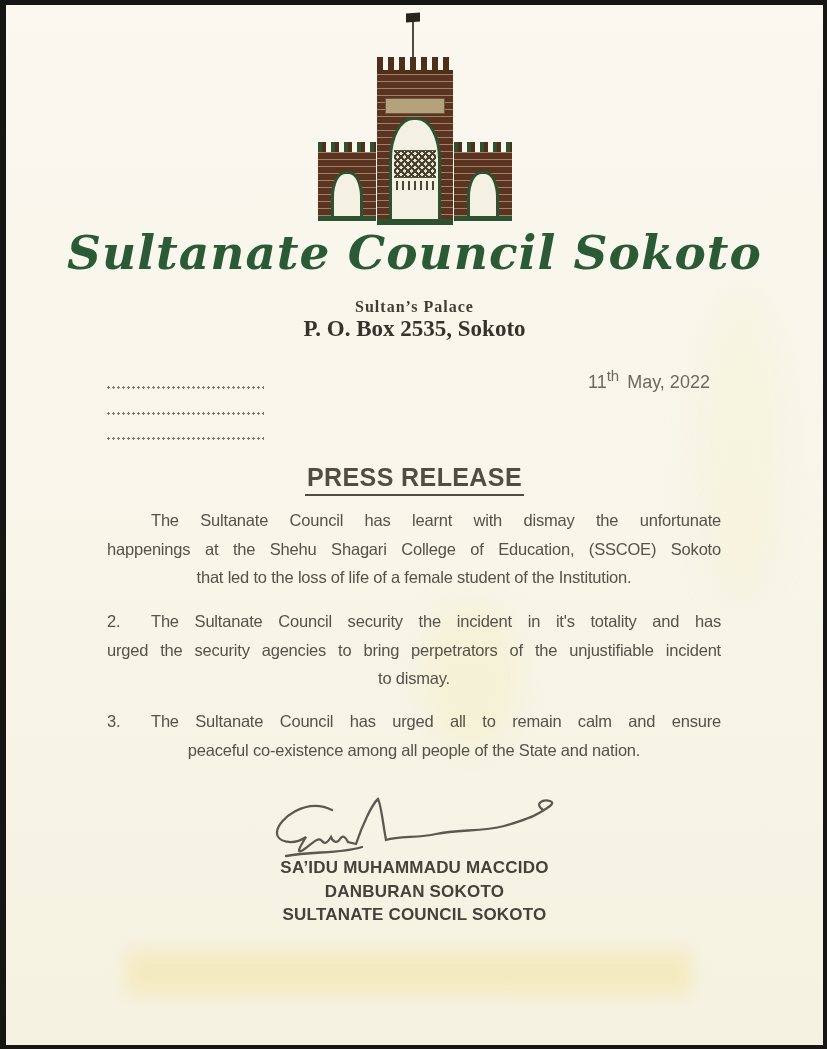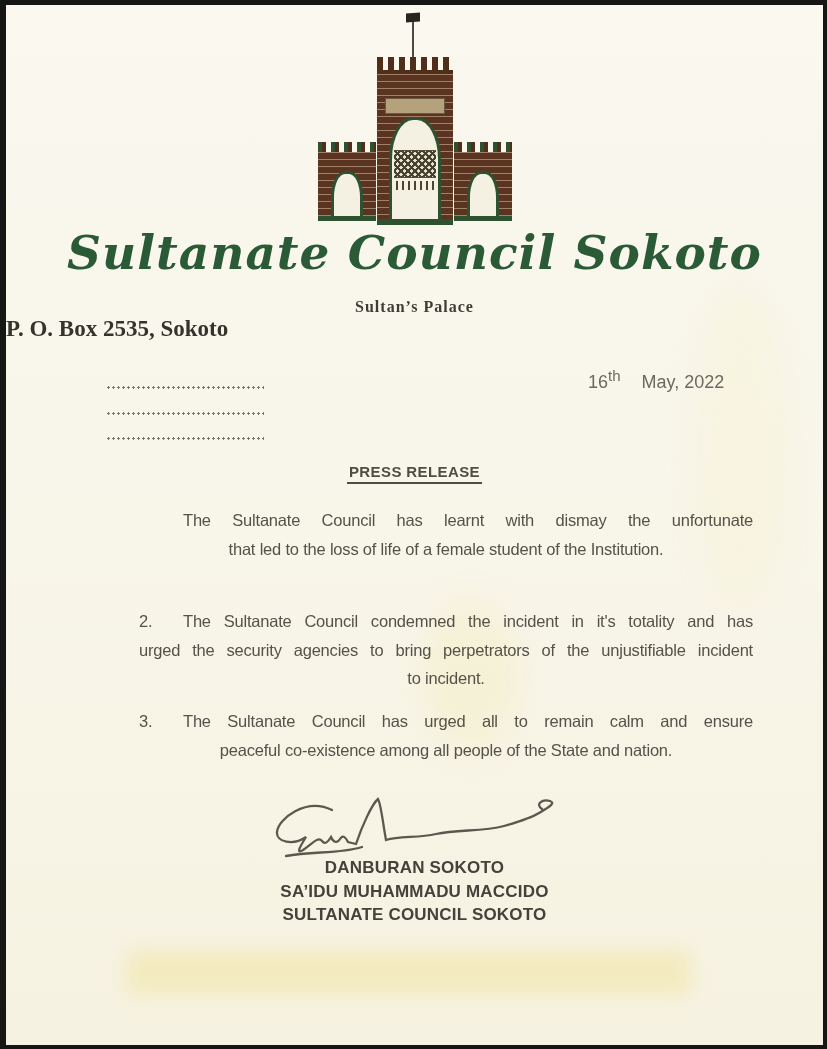--- a/index.html
+++ b/index.html
@@ -51,40 +51,40 @@
     border:3px solid #2e5230;border-bottom:none;border-radius:14px 14px 0 0 / 26px 26px 0 0;}
 
   
   .org-script{
     position:absolute;left:0;right:0;top:220px;text-align:center;
     font-family:"DejaVu Serif",serif;font-style:italic;font-weight:bold;
     font-size:47px;color:#2a5a36;letter-spacing:1px;white-space:nowrap;
   }
   .addr1{position:absolute;left:0;right:0;top:293px;text-align:center;
     font-family:"Liberation Serif",serif;font-weight:bold;font-size:16px;color:#3f3e36;letter-spacing:1px;}
-  .addr2{position:absolute;left:0;right:0;top:311px;
+  .addr2{position:absolute;left:0;right:0;top:311px;text-align:center;
     font-family:"Liberation Serif",serif;font-weight:bold;font-size:23px;color:#34332c;}
 
   
   .date{position:absolute;left:582px;top:362px;font-size:18px;color:#6c6a60;}
   .date sup{font-size:15px;}
-  .date .rest{margin-left:21px;text-align:center;}
+  .date .rest{margin-left:8px;text-align:center;}
   .dotline{position:absolute;left:101px;width:157px;height:3px;
     background-image:radial-gradient(circle at 1.5px 1.5px,#7b786c 1px,rgba(0,0,0,0) 1.4px);
     background-size:5px 3px;background-repeat:repeat-x;}
   .dl1{top:381px;} .dl2{top:407px;} .dl3{top:432px;}
 
   
   .title-wrap{position:absolute;left:0;right:0;top:458px;text-align:center;}
-  .title{display:inline-block;font-size:15px;font-weight:bold;color:#504e44;
+  .title{display:inline-block;font-size:25px;font-weight:bold;color:#504e44;
     letter-spacing:.4px;border-bottom:2px solid #504e44;padding:0 2px 2px 2px;}
 
   
   .para{position:absolute;left:101px;width:614px;font-size:16.5px;line-height:28.5px;
-    color:#55524a;letter-spacing:-.2px;margin-left:32px;}
+    color:#55524a;letter-spacing:-.2px;}
   .p1{top:501px;} .p2{top:602px;} .p3{top:702px;}
   .jline{text-align:justify;text-align-last:justify;}
   .lline{text-align:center;}
   .indent{text-indent:44px;}
   .pnum{display:inline-block;width:44px;}
 
   
   .signature{position:absolute;left:262px;top:787px;width:316px;height:72px;}
   .signoff{position:absolute;left:0;right:0;top:851px;text-align:center;
     font-size:17px;font-weight:bold;color:#44423a;line-height:23.5px;letter-spacing:.2px;}
@@ -122,52 +122,53 @@
       <div class="wg-body">
         <div class="wg-arch"></div>
       </div>
     </div>
   </div>
 
   <div class="org-script">Sultanate Council Sokoto</div>
   <div class="addr1">Sultan’s Palace</div>
   <div class="addr2">P. O. Box 2535, Sokoto</div>
 
-  <div class="date"><span>16</span><sup>th</sup><span class="rest">May, 2022</span></div>
+  <div class="date"><span>11</span><sup>th</sup><span class="rest">May, 2022</span></div>
 
   <div class="dotline dl1"></div>
   <div class="dotline dl2"></div>
   <div class="dotline dl3"></div>
 
   <div class="title-wrap">
     <span class="title">PRESS RELEASE</span>
   </div>
 
   <div class="para p1">
     <div class="jline indent">The Sultanate Council has learnt with dismay the unfortunate</div>
+    <div class="jline">happenings at the Shehu Shagari College of Education, (SSCOE) Sokoto</div>
     <div class="lline">that led to the loss of life of a female student of the Institution.</div>
   </div>
 
   <div class="para p2">
-    <div class="jline"><span class="pnum">2.</span><span>The Sultanate Council condemned the incident in it's totality and has</span></div>
+    <div class="jline"><span class="pnum">2.</span><span>The Sultanate Council security the incident in it's totality and has</span></div>
     <div class="jline">urged the security agencies to bring perpetrators of the unjustifiable incident</div>
-    <div class="lline">to incident.</div>
+    <div class="lline">to dismay.</div>
   </div>
 
   <div class="para p3">
     <div class="jline"><span class="pnum">3.</span><span>The Sultanate Council has urged all to remain calm and ensure</span></div>
     <div class="lline">peaceful co-existence among all people of the State and nation.</div>
   </div>
 
   <svg class="signature" viewBox="0 0 316 72" xmlns="http://www.w3.org/2000/svg">
     <g fill="none" stroke="#5b594f" stroke-width="2.3" stroke-linecap="round">
       <path d="M 64 18 C 38 5 10 27 9 40 C 8 50 25 54 38 45 C 33 53 27 63 35 58 C 44 52 50 44 54 49 C 57 53 60 50 63 45 C 65 50 69 52 72 47 C 75 42 78 46 80 50 L 88 52 C 94 34 104 12 110 7 C 113 12 115 32 118 48 C 132 44 150 46 168 42 C 190 37 214 40 236 34 C 250 30 263 26 271 21 C 281 15 288 11 282 9 C 274 7 267 12 274 17"></path>
       <path d="M 18 64 C 45 59 72 62 94 55"></path>
     </g>
   </svg>
 
   <div class="signoff">
+    <div>SA’IDU MUHAMMADU MACCIDO</div>
     <div>DANBURAN SOKOTO</div>
-    <div>SA’IDU MUHAMMADU MACCIDO</div>
     <div>SULTANATE COUNCIL SOKOTO</div>
   </div>
 
 </div>
 
 </body></html>

